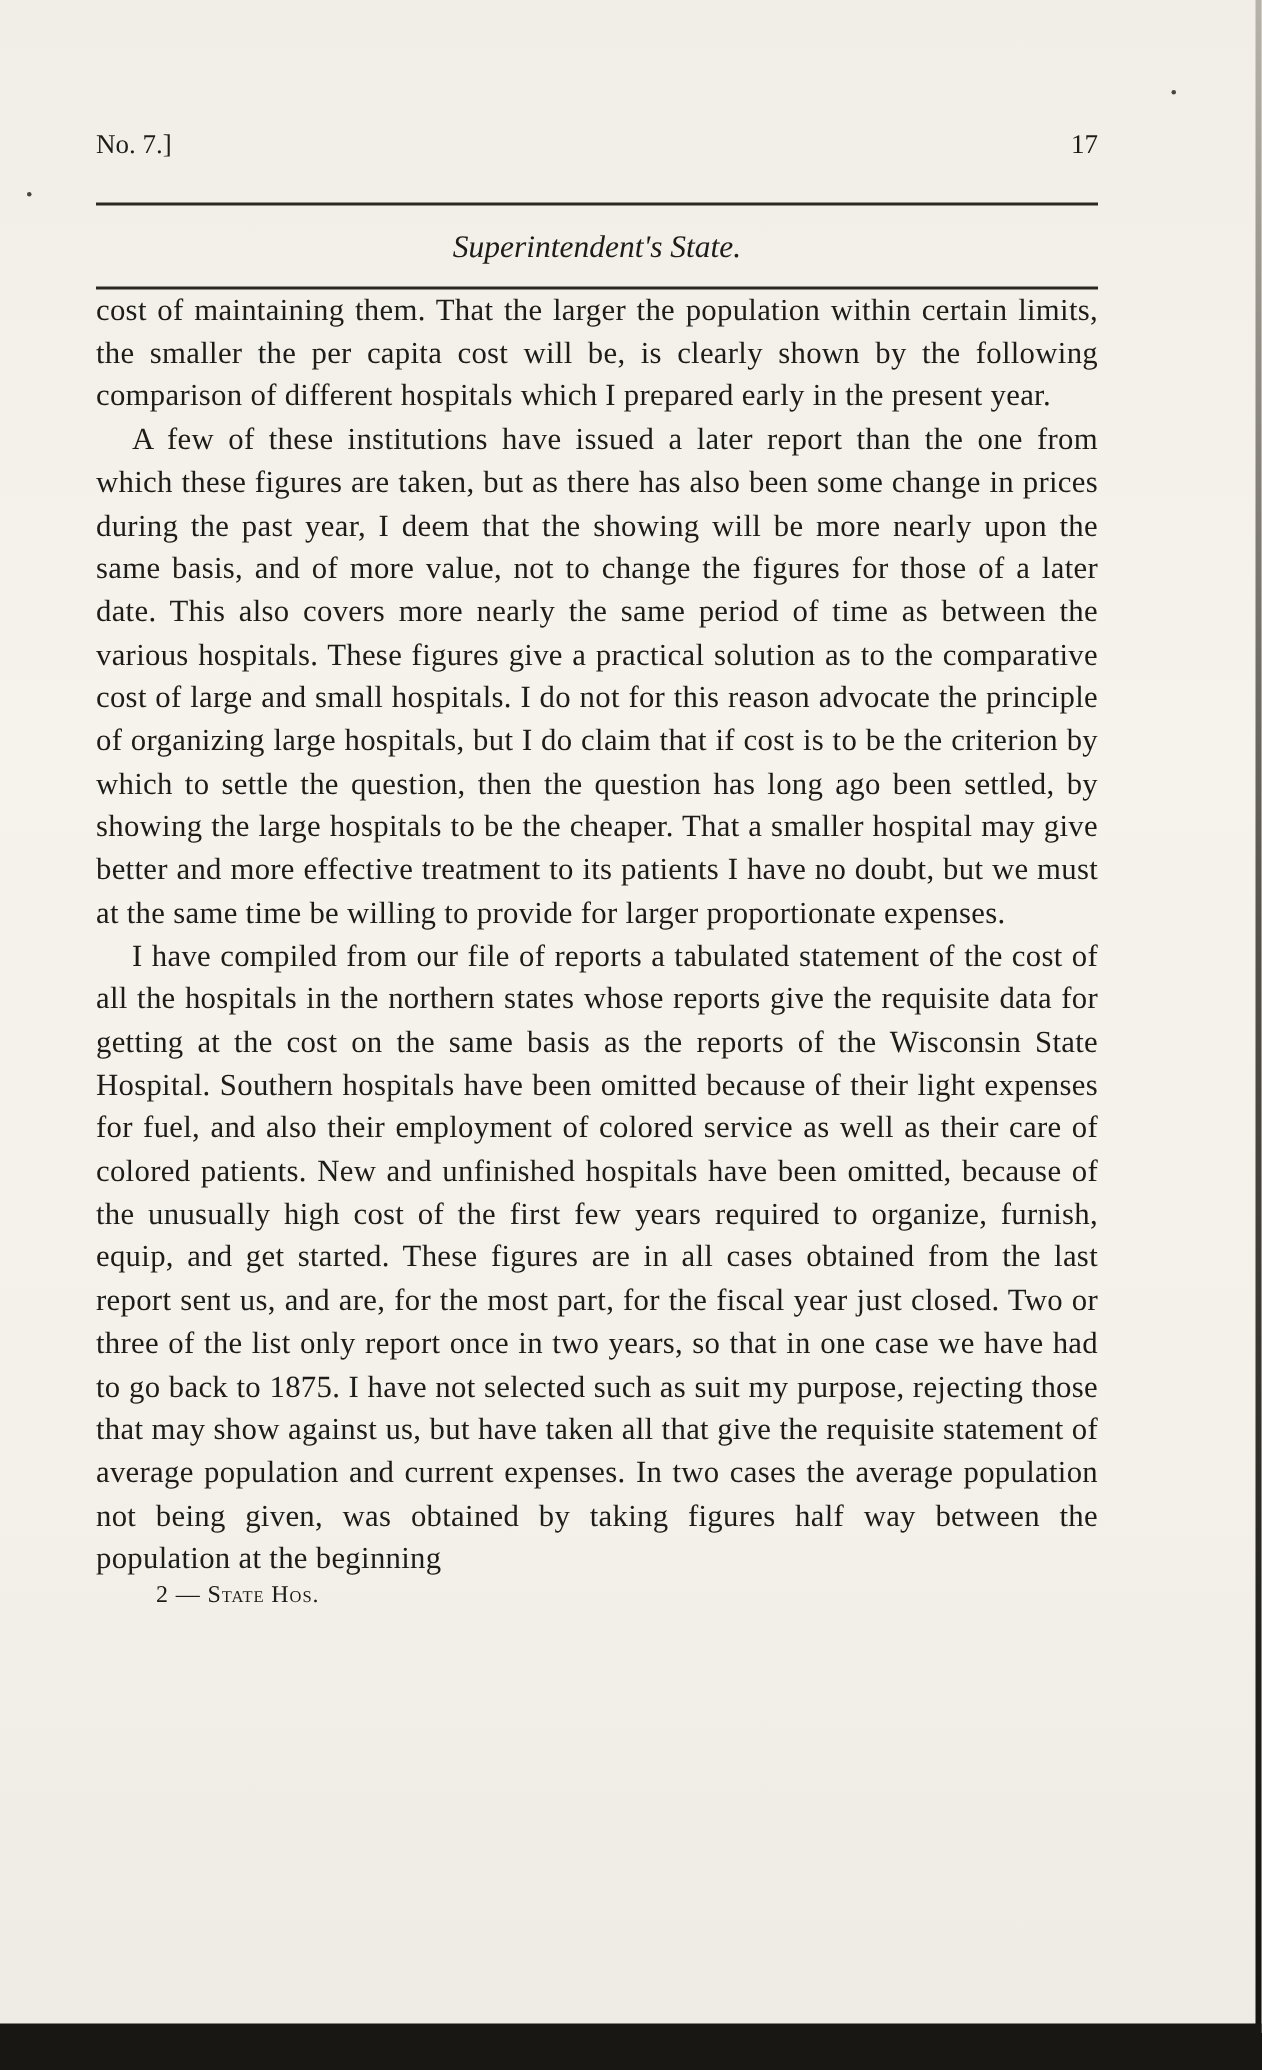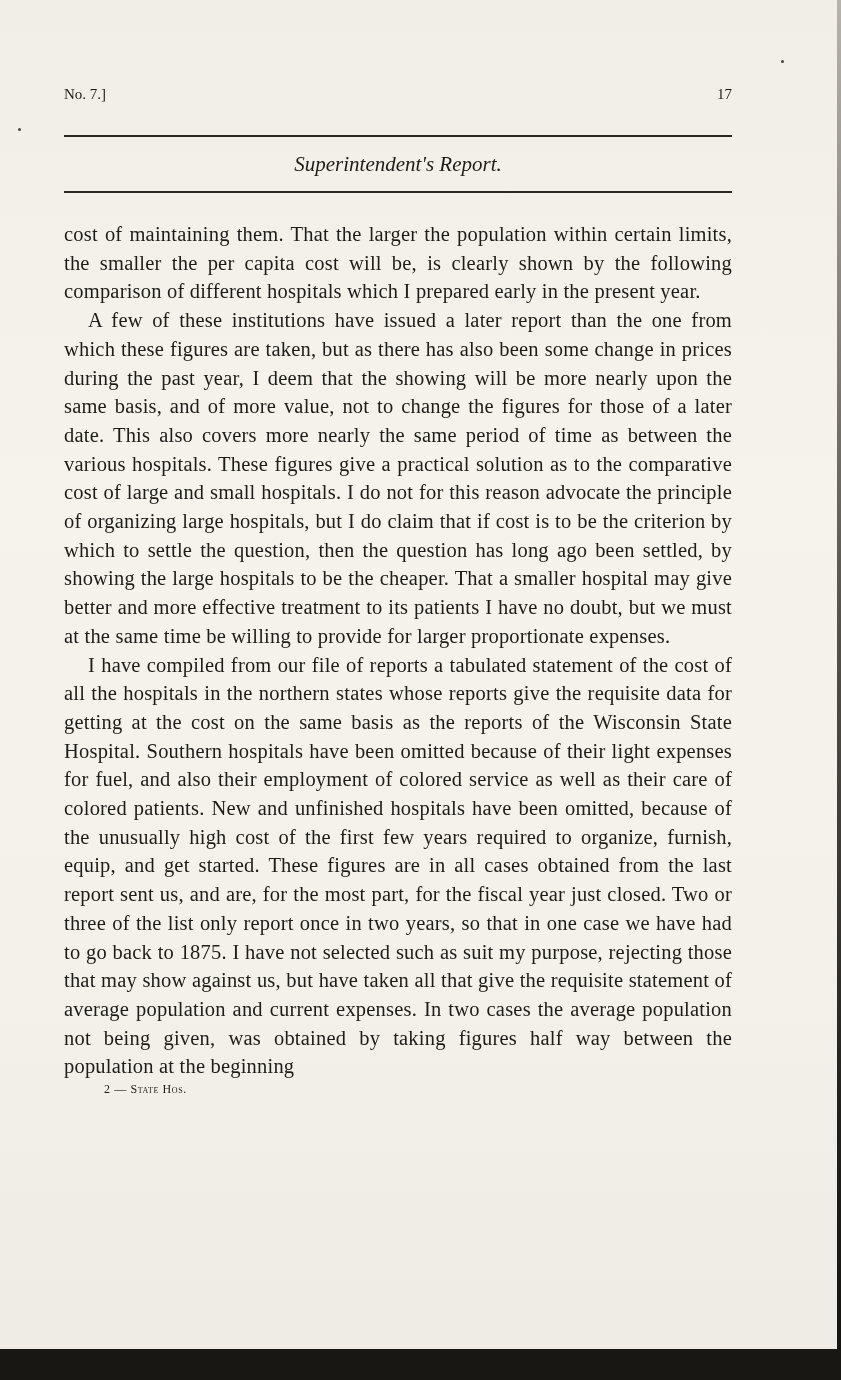--- a/index.html
+++ b/index.html
@@ -23,21 +23,21 @@
     position: absolute;
     top: 0;
     left: 0;
     right: 0;
     padding: 86px 109px 0 64px;
     color: #1e1c18;
   }
   .header {
     position: relative;
     height: 26px;
-    font-size: 15px;
+    font-size: 18px;
   }
   .hleft {
     position: absolute;
     left: 0;
     top: 0;
   }
   .hcenter {
     position: absolute;
     left: 50%;
     top: 0;
@@ -62,36 +62,35 @@
     border-top: 2px solid #2a2823;
     margin: 14px 0 0 0;
   }
   .subtitle {
     text-align: center;
     font-style: italic;
     font-size: 21px;
     margin-top: 15px;
   }
   .bodytext {
-    margin-top: 27px;
     font-size: 20.5px;
     line-height: 28.7px;
     text-align: justify;
     letter-spacing: 0.2px;
   }
   .bodytext p {
     margin: 0;
     text-indent: 24px;
   }
   .bodytext p.noindent {
     text-indent: 0;
   }
   .footer {
     font-variant: small-caps;
-    font-size: 12px;
+    font-size: 16px;
     letter-spacing: 0.6px;
     margin-top: 1px;
     padding-left: 40px;
   }
   .edge-right {
     position: absolute;
     top: 0;
     bottom: 0;
     right: 0;
     width: 4px;
@@ -119,21 +118,21 @@
 <div class="scan">
   <div class="page">
 
     <div class="header">
       <span class="hleft">No. 7.]</span>
       <span class="hright">17</span>
     </div>
 
     <hr class="rule1">
 
-    <div class="subtitle">Superintendent's Report.</div>
+    <div class="subtitle">Superintendent's State.</div>
 
     <hr class="rule2">
 
     <div class="bodytext">
       <p class="noindent">cost of maintaining them.  That the larger the population within certain limits, the smaller the per capita cost will be, is clearly shown by the following comparison of different hospitals which I prepared early in the present year.</p>
       <p>A few of these institutions have issued a later report than the one from which these figures are taken, but as there has also been some change in prices during the past year, I deem that the showing will be more nearly upon the same basis, and of more value, not to change the figures for those of a later date.  This also covers more nearly the same period of time as between the various hospitals.  These figures give a practical solution as to the comparative cost of large and small hospitals.  I do not for this reason advocate the principle of organizing large hospitals, but I do claim that if cost is to be the criterion by which to settle the question, then the question has long ago been settled, by showing the large hospitals to be the cheaper.  That a smaller hospital may give better and more effective treatment to its patients I have no doubt, but we must at the same time be willing to provide for larger proportionate expenses.</p>
       <p>I have compiled from our file of reports a tabulated statement of the cost of all the hospitals in the northern states whose reports give the requisite data for getting at the cost on the same basis as the reports of the Wisconsin State Hospital.  Southern hospitals have been omitted because of their light expenses for fuel, and also their employment of colored service as well as their care of colored patients.  New and unfinished hospitals have been omitted, because of the unusually high cost of the first few years required to organize, furnish, equip, and get started.  These figures are in all cases obtained from the last report sent us, and are, for the most part, for the fiscal year just closed.  Two or three of the list only report once in two years, so that in one case we have had to go back to 1875.  I have not selected such as suit my purpose, rejecting those that may show against us, but have taken all that give the requisite statement of average population and current expenses.  In two cases the average population not being given, was obtained by taking figures half way between the population at the beginning</p>
     </div>
 
     <div class="footer">2 — State Hos.</div>

